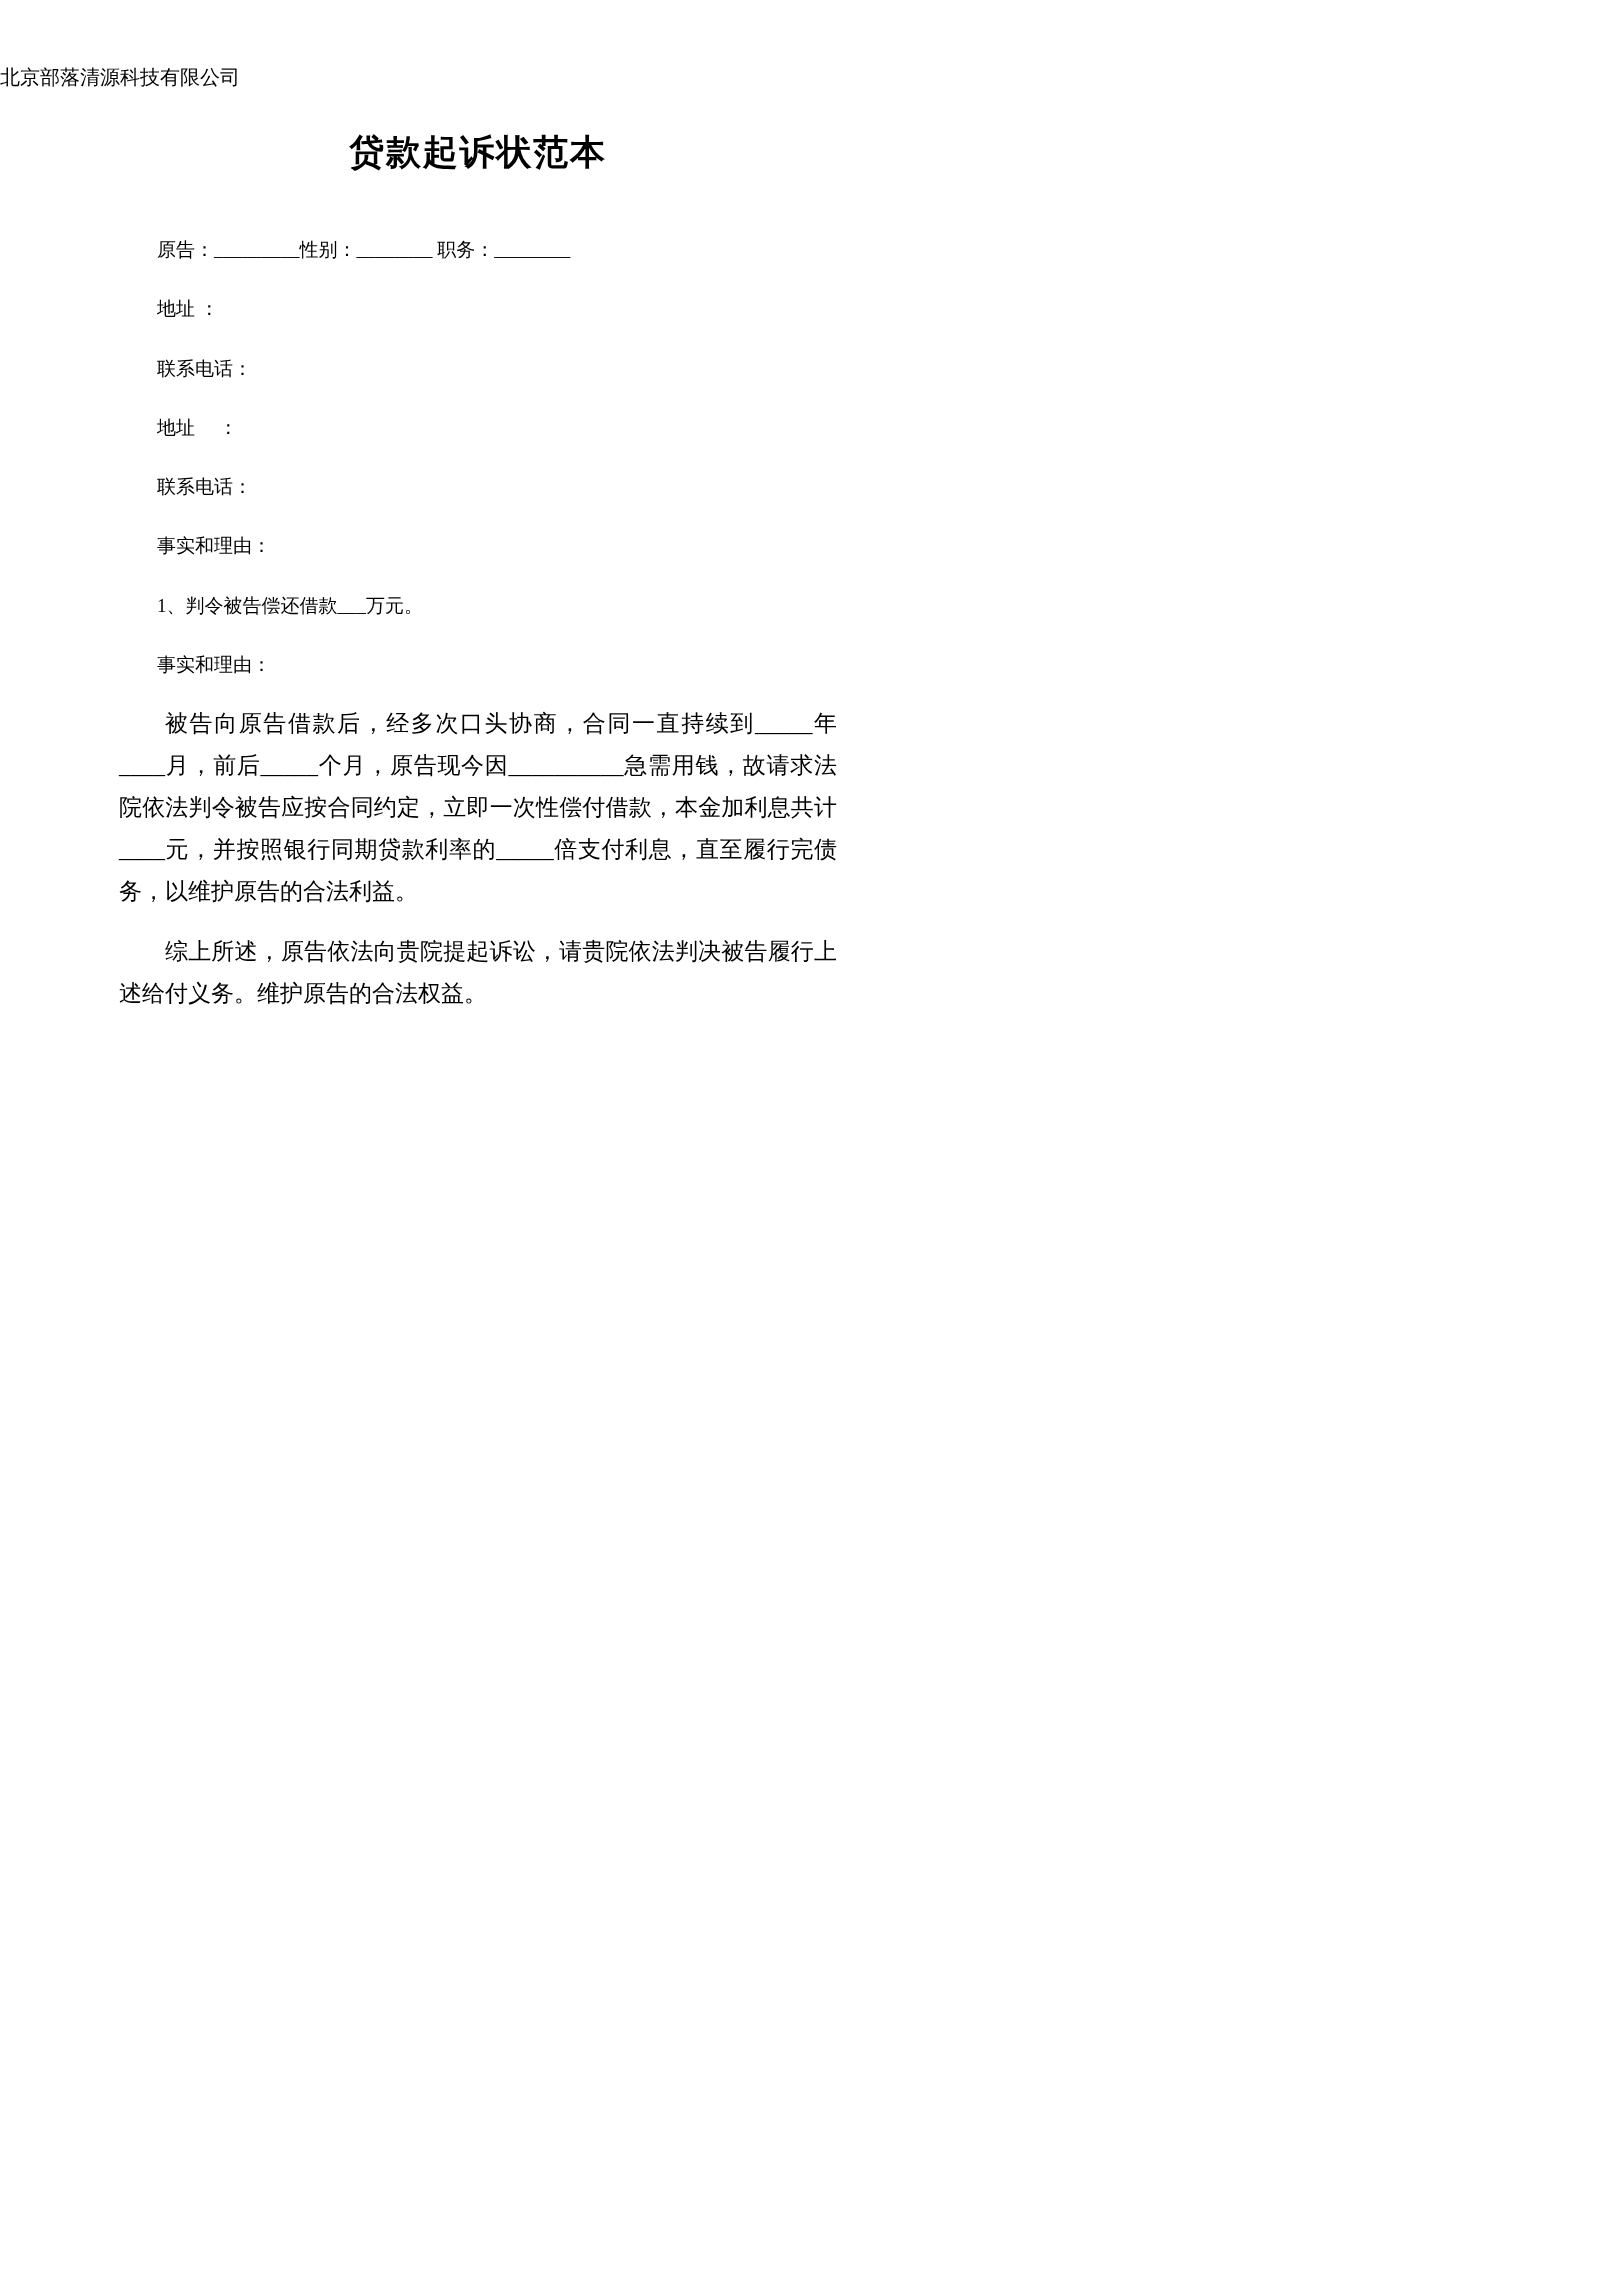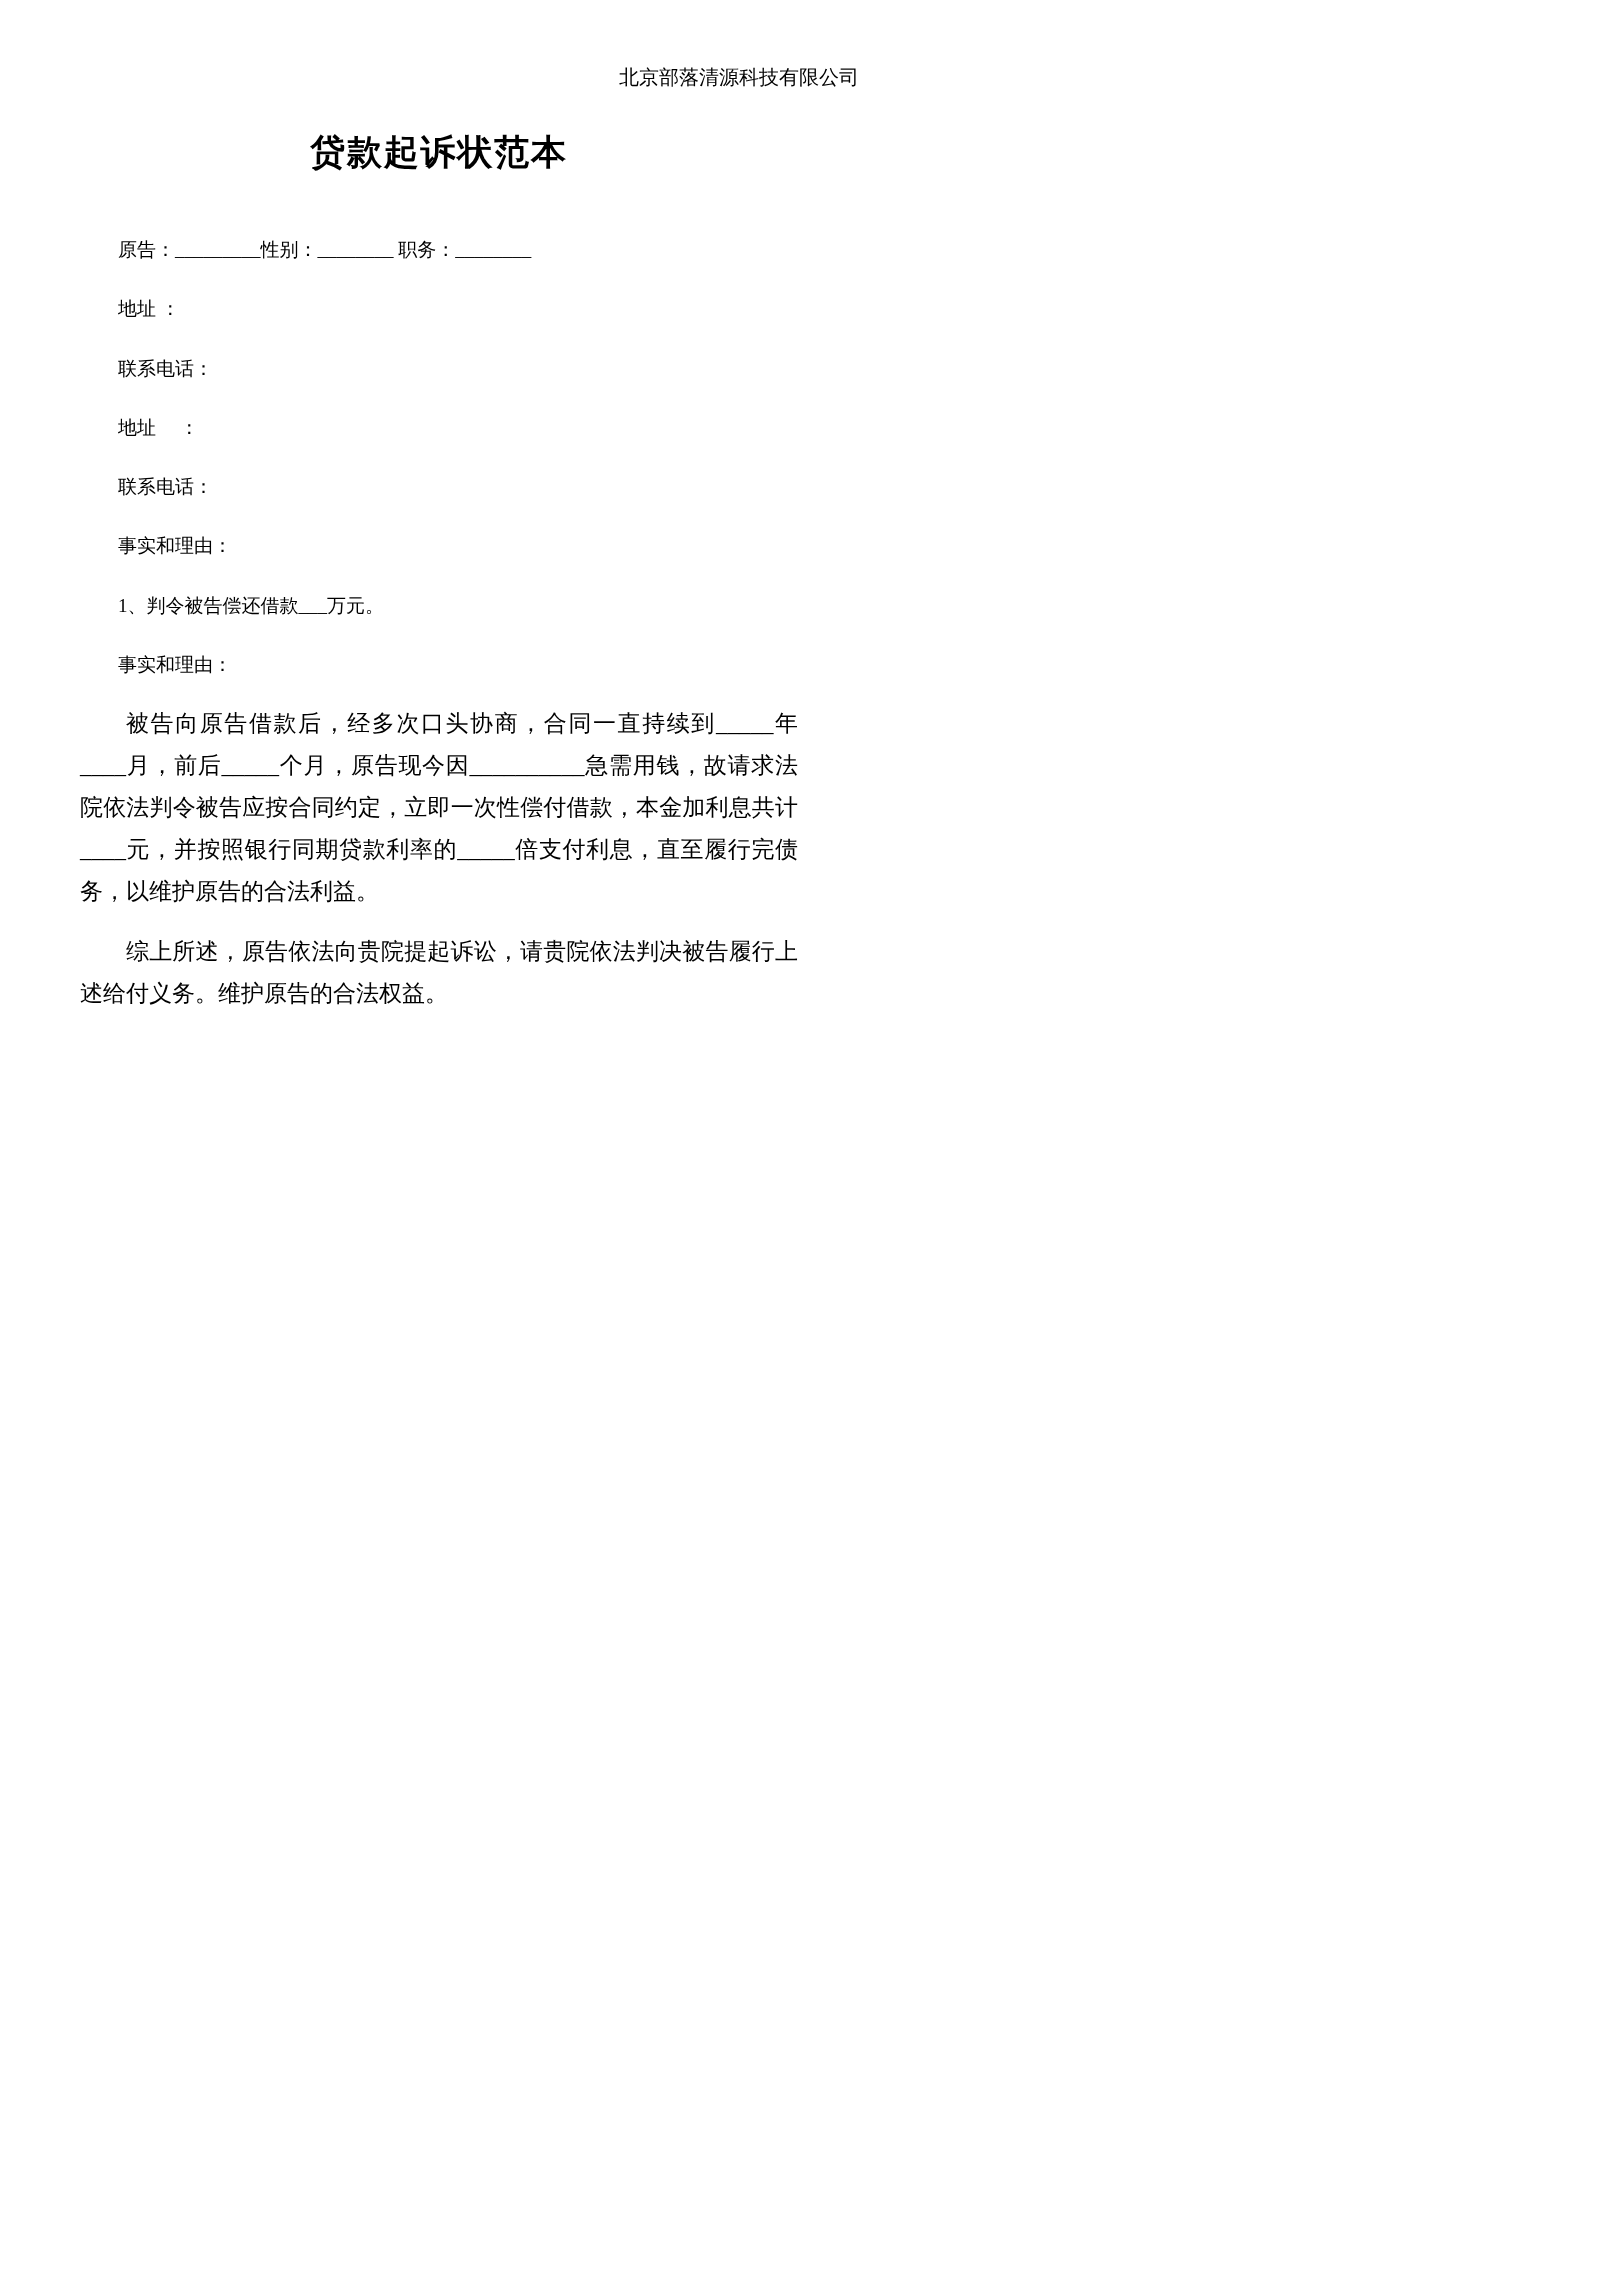--- a/index.html
+++ b/index.html
@@ -13,28 +13,28 @@
     height: 2294px;
     background: #ffffff;
     box-sizing: border-box;
     padding-top: 64px;
     color: #000000;
     font-family: "Liberation Serif", "DejaVu Serif", serif;
     overflow: hidden;
   }
   .company {
     width: 859px;
-    text-align: right;
+    text-align: left;
     font-size: 20px;
     line-height: 27px;
     font-family: "Liberation Sans", "DejaVu Sans", sans-serif;
     color: #000000;
   }
   .content {
-    margin-left: 80px;
+    margin-left: 119px;
     width: 718px;
   }
   .doc-title {
     margin: 38px 0 53px 0;
     text-align: center;
     font-size: 35px;
     line-height: 47px;
     font-weight: bold;
     letter-spacing: 1.8px;
   }

